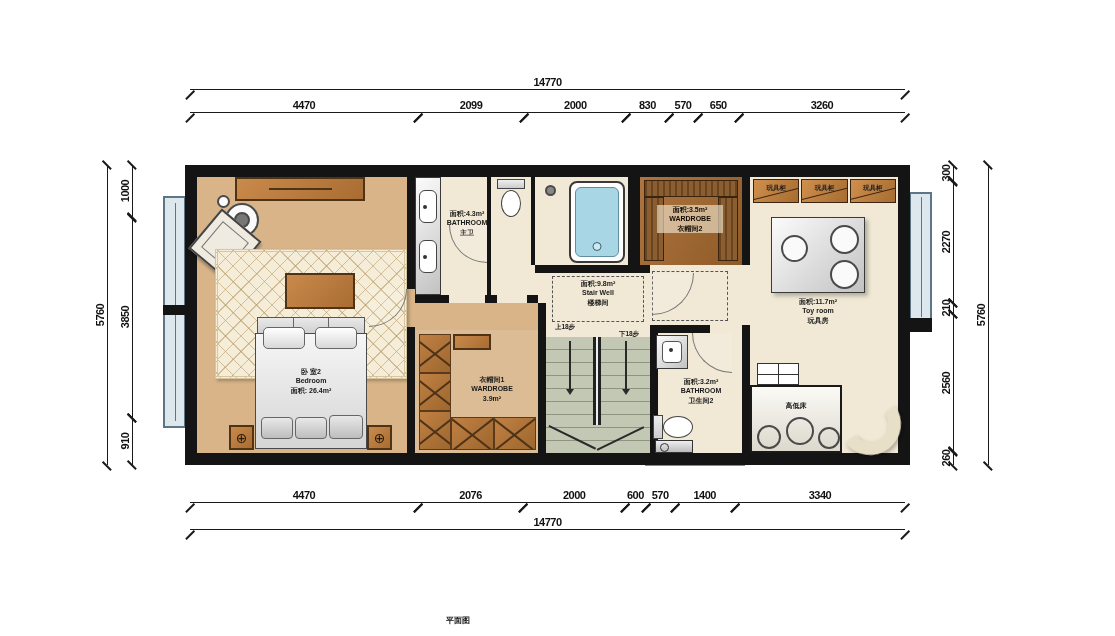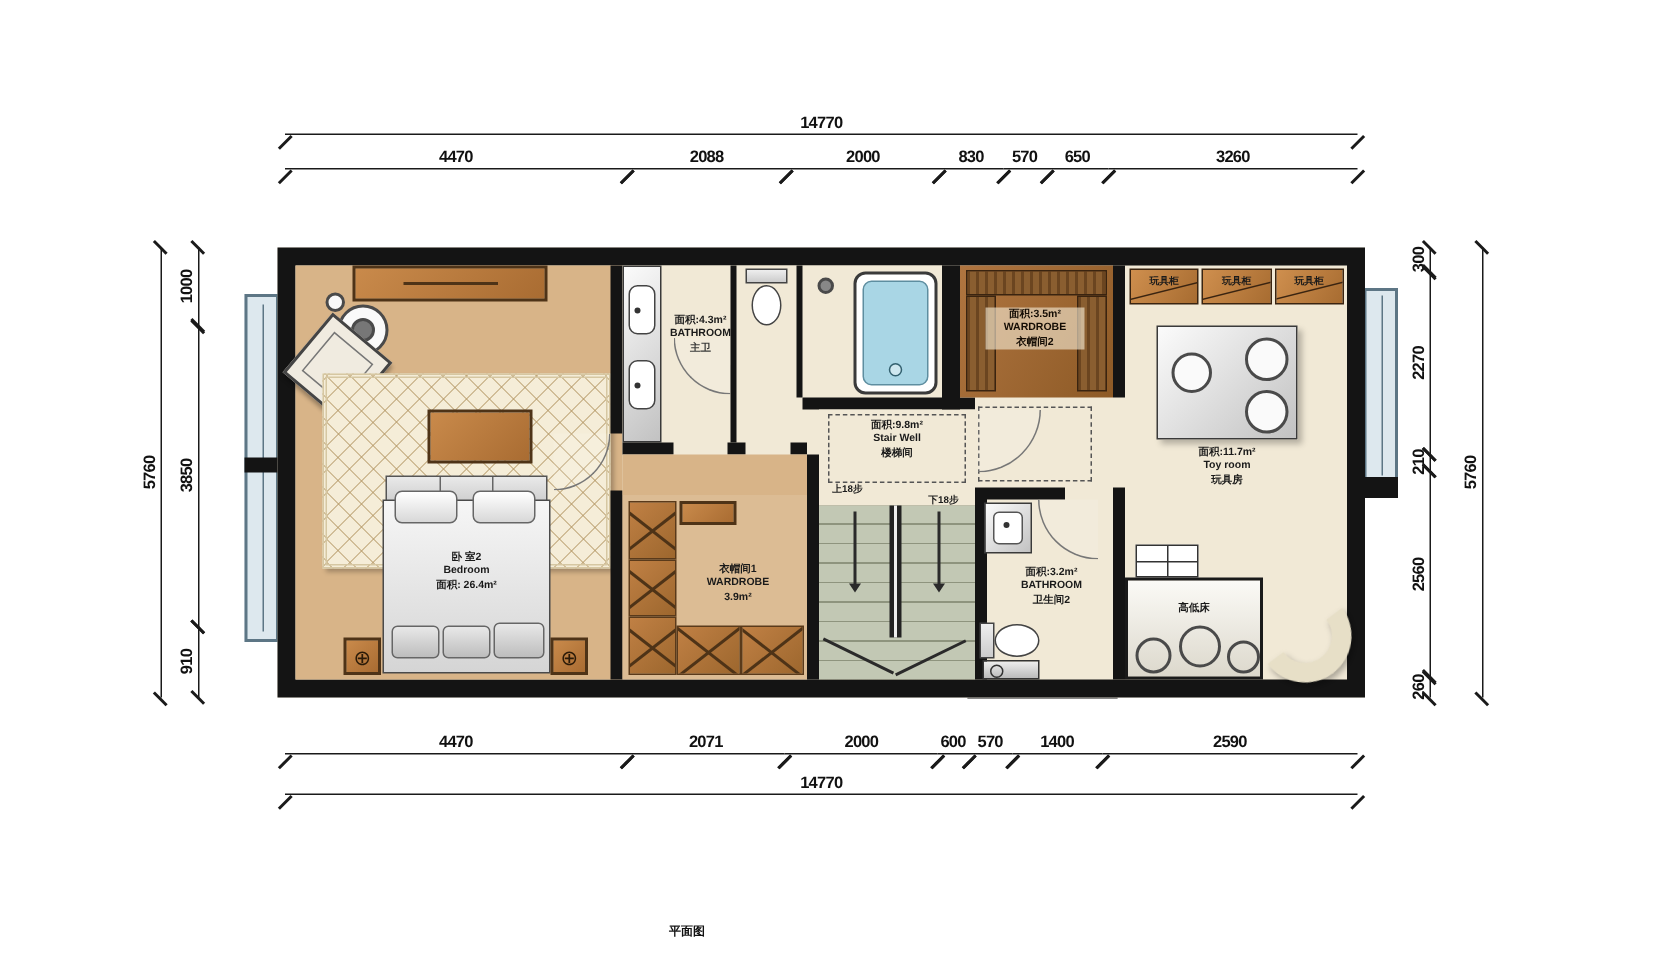--- a/index.html
+++ b/index.html
@@ -67,21 +67,21 @@
   <div class="dim-h" style="left:190px;top:76px;width:715px;">
     <div class="dim-seg">
         <span class="dim-label">14770</span>
       </div>
   </div>
   <div class="dim-h" style="left:190px;top:99px;width:715px;">
       <div class="dim-seg" style="flex-grow: 4470;">
         <span class="dim-label">4470</span>
       </div>
       <div class="dim-seg" style="flex-grow: 2090;">
-        <span class="dim-label">2088</span>
+        <span class="dim-label">2099</span>
       </div>
       <div class="dim-seg" style="flex-grow: 2000;">
         <span class="dim-label">2000</span>
       </div>
       <div class="dim-seg" style="flex-grow: 830;">
         <span class="dim-label">830</span>
       </div>
       <div class="dim-seg" style="flex-grow: 570;">
         <span class="dim-label">570</span>
       </div>
@@ -91,36 +91,36 @@
       <div class="dim-seg" style="flex-grow: 3260;">
         <span class="dim-label">3260</span>
       </div>
     </div>
 
   <div class="dim-h" style="left:190px;top:489px;width:715px;">
       <div class="dim-seg" style="flex-grow: 4470;">
         <span class="dim-label">4470</span>
       </div>
       <div class="dim-seg" style="flex-grow: 2070;">
-        <span class="dim-label">2071</span>
+        <span class="dim-label">2076</span>
       </div>
       <div class="dim-seg" style="flex-grow: 2000;">
         <span class="dim-label">2000</span>
       </div>
       <div class="dim-seg" style="flex-grow: 400;">
         <span class="dim-label">600</span>
       </div>
       <div class="dim-seg" style="flex-grow: 570;">
         <span class="dim-label">570</span>
       </div>
       <div class="dim-seg" style="flex-grow: 1180;">
         <span class="dim-label">1400</span>
       </div>
       <div class="dim-seg" style="flex-grow: 3340;">
-        <span class="dim-label">2590</span>
+        <span class="dim-label">3340</span>
       </div>
     </div>
   <div class="dim-h" style="left:190px;top:516px;width:715px;">
     <div class="dim-seg">
         <span class="dim-label">14770</span>
       </div>
   </div>
 
   <div class="dim-v" style="left:107px;top:165px;height:300px;">
     <div class="dim-seg">

